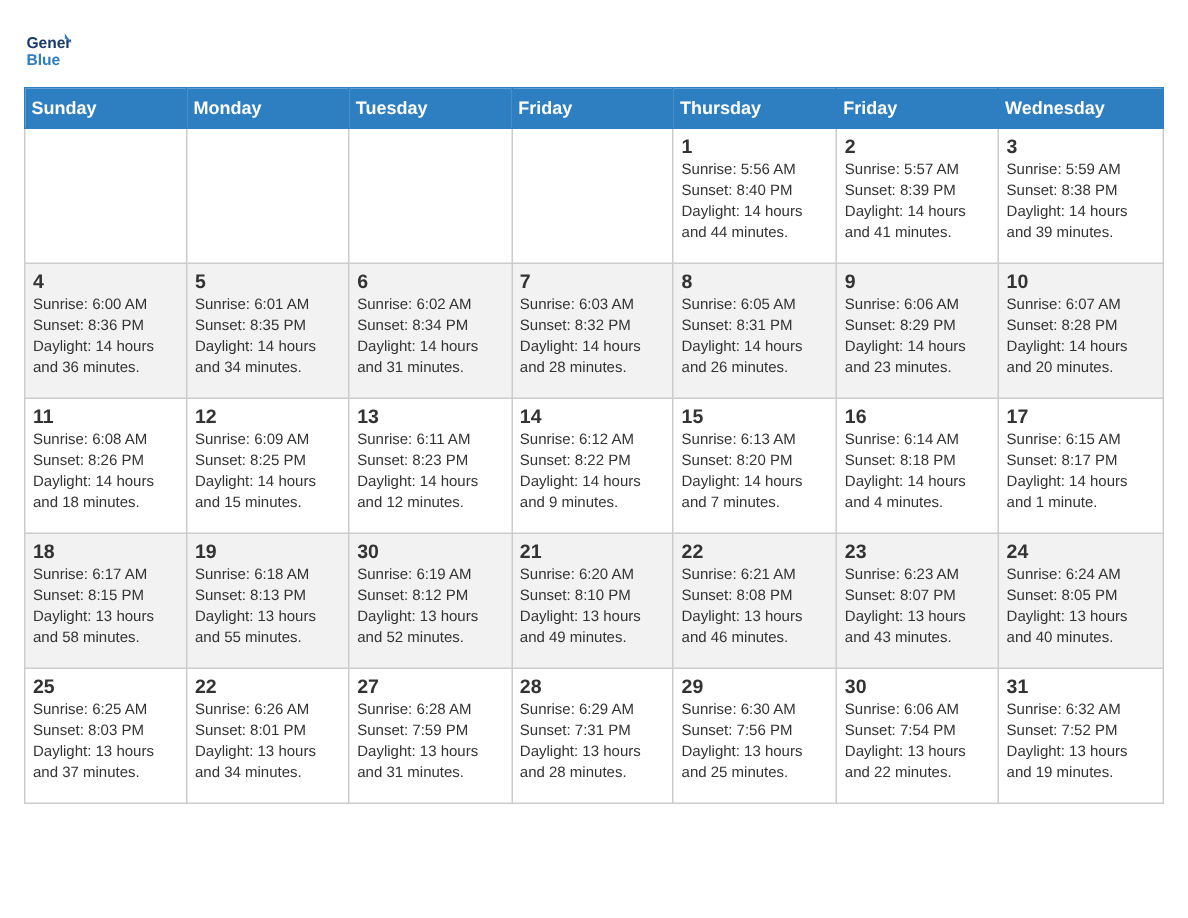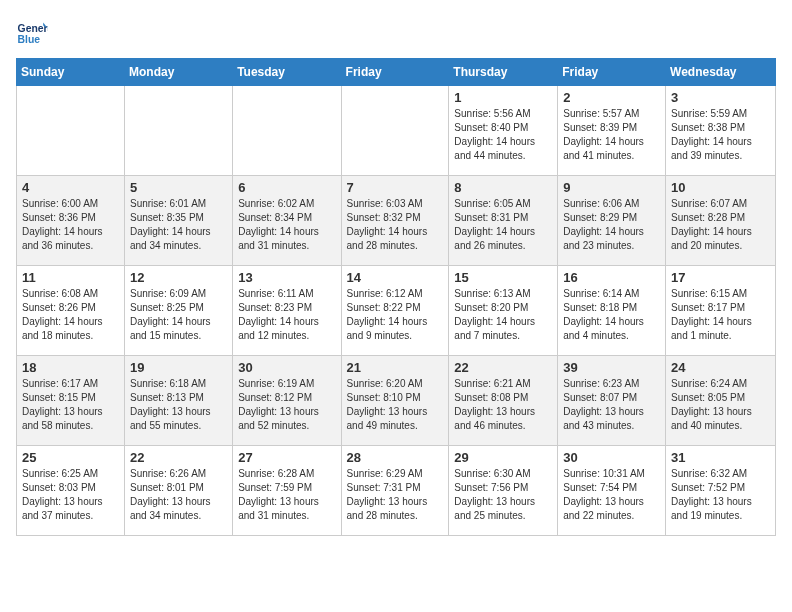--- a/index.html
+++ b/index.html
@@ -243,21 +243,21 @@
 Sunset: 8:10 PM
 Daylight: 13 hours and 49 minutes.</div>
         </td>
         <td>
           <span class="day-num">22</span>
           <div class="day-info">Sunrise: 6:21 AM
 Sunset: 8:08 PM
 Daylight: 13 hours and 46 minutes.</div>
         </td>
         <td>
-          <span class="day-num">39</span>
+          <span class="day-num">23</span>
           <div class="day-info">Sunrise: 6:23 AM
 Sunset: 8:07 PM
 Daylight: 13 hours and 43 minutes.</div>
         </td>
         <td>
           <span class="day-num">24</span>
           <div class="day-info">Sunrise: 6:24 AM
 Sunset: 8:05 PM
 Daylight: 13 hours and 40 minutes.</div>
         </td>
@@ -288,21 +288,21 @@
 Daylight: 13 hours and 28 minutes.</div>
         </td>
         <td>
           <span class="day-num">29</span>
           <div class="day-info">Sunrise: 6:30 AM
 Sunset: 7:56 PM
 Daylight: 13 hours and 25 minutes.</div>
         </td>
         <td>
           <span class="day-num">30</span>
-          <div class="day-info">Sunrise: 10:31 AM
+          <div class="day-info">Sunrise: 6:06 AM
 Sunset: 7:54 PM
 Daylight: 13 hours and 22 minutes.</div>
         </td>
         <td>
           <span class="day-num">31</span>
           <div class="day-info">Sunrise: 6:32 AM
 Sunset: 7:52 PM
 Daylight: 13 hours and 19 minutes.</div>
         </td>
       </tr>

